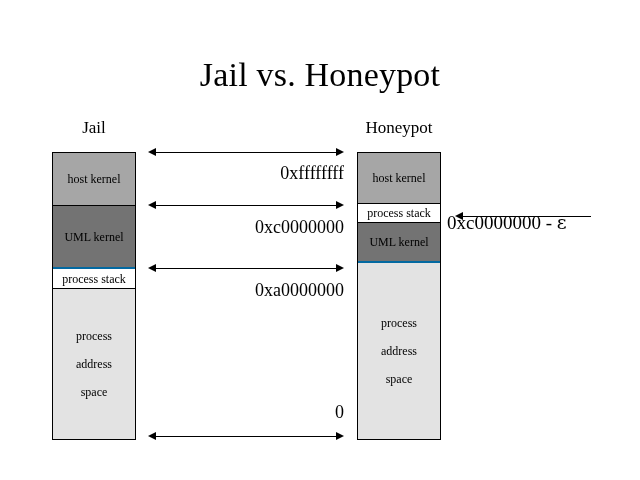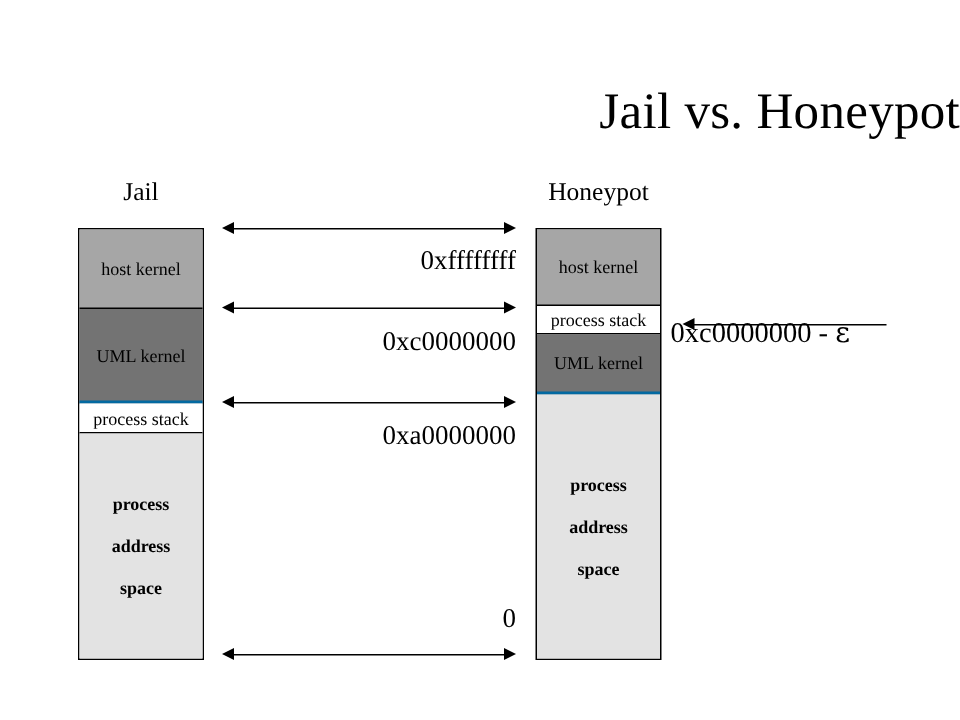--- a/index.html
+++ b/index.html
@@ -21,21 +21,21 @@
     width: 640px;
     height: 480px;
   }
   .abs { position: absolute; }
 
   
   #title {
     left: 0;
     top: 55px;
     width: 640px;
-    text-align: right;
+    text-align: center;
     font-size: 34px;
     line-height: 40px;
     font-weight: normal;
     letter-spacing: 0.2px;
     white-space: nowrap;
   }
 
   
   .col-heading {
     font-size: 17px;
@@ -70,21 +70,21 @@
     display: flex;
     align-items: center;
     justify-content: center;
     text-align: center;
     font-size: 12px;
     line-height: 12px;
   }
   .seg-host   { background: #a6a6a6; border-bottom: 1px solid #000; }
   .seg-uml    { background: #737373; border-bottom: 2px solid #0369a1; }
   .seg-pstack { background: #ffffff; border-bottom: 1px solid #000; }
-  .seg-pas    { background: #e3e3e3; font-weight: bold; }
+  .seg-pas    { background: #e3e3e3; }
   .seg span { display: block; }
   .seg .multi { line-height: 14px; }
 
   
   .darrow {
     position: absolute;
     height: 9px;
   }
   .darrow .shaft {
     position: absolute;

